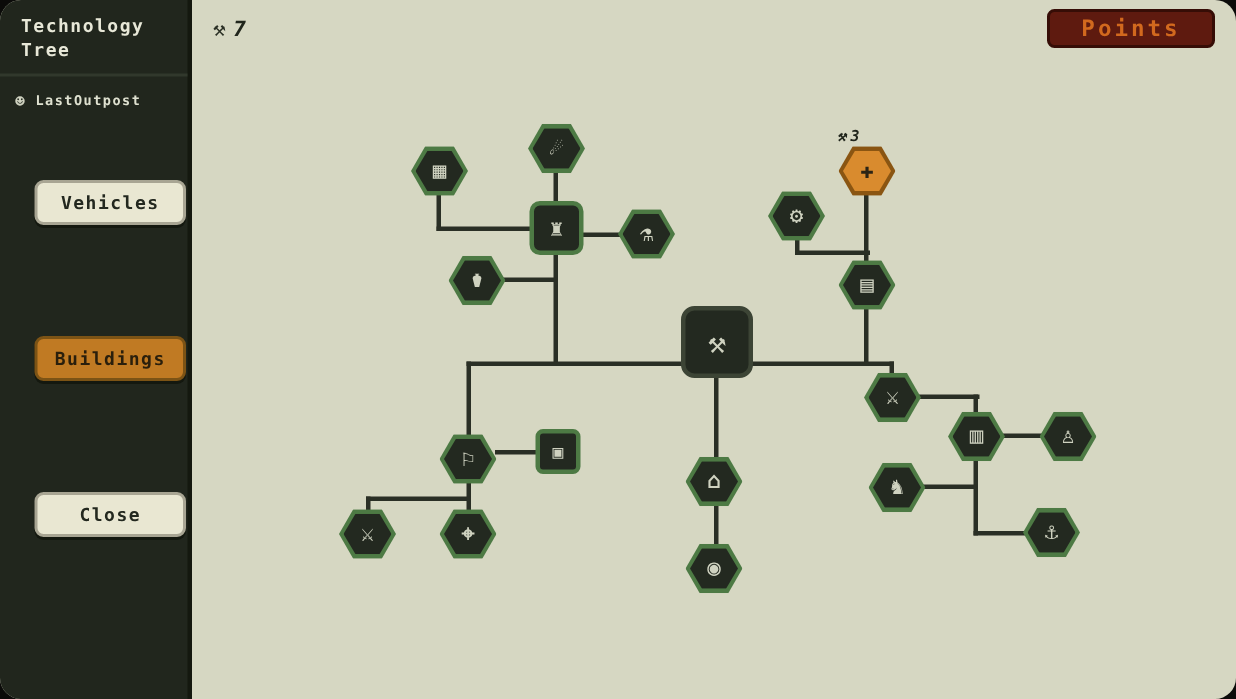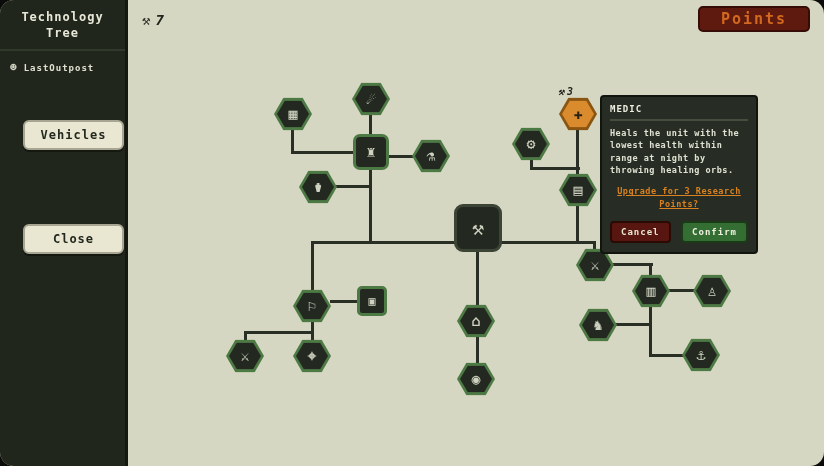--- a/index.html
+++ b/index.html
@@ -1,20 +1,20 @@
 <!DOCTYPE html>
 <html><head>
 <meta charset="utf-8">
 <style>
   html,body{margin:0;padding:0;background:#0b0b09;}
   *{box-sizing:border-box;font-family:"DejaVu Sans Mono", monospace;}
   .app{position:relative;width:824px;height:466px;background:#d6d7c2;border-radius:14px;overflow:hidden;font-weight:bold;}
   
   .sidebar{position:absolute;left:0;top:0;width:128px;height:100%;background:#21261d;border-right:3px solid #14180f;z-index:5;}
-  .sb-title{color:#e8e8d8;font-size:12px;line-height:1.3;text-align:center;padding:10px 14px 8px;letter-spacing:1px;border-bottom:2px solid #31382c;}
+  .sb-title{color:#e8e8d8;font-size:12px;line-height:1.3;padding:10px 14px 8px;letter-spacing:1px;border-bottom:2px solid #31382c;}
   .sb-profile{display:flex;align-items:center;gap:6px;color:#dfe1d0;font-size:9px;padding:10px 10px;letter-spacing:1px;}
   .sb-profile .pic{font-size:11px;color:#cfd2c0;}
   .sb-tabs{position:absolute;left:23px;top:120px;display:flex;flex-direction:column;gap:74px;width:101px;}
   .tab{height:30px;width:101px;background:#e9e7d2;border:2px solid #a9a democratic;border:2px solid #a8a593;border-radius:6px;color:#23281f;font-size:12px;font-weight:bold;letter-spacing:1px;cursor:pointer;box-shadow:0 2px 0 #14180f;}
   .tab.active{background:#c07a23;border-color:#7c5315;color:#2a1f0c;}
   
   .rp-counter{position:absolute;left:142px;top:12px;display:flex;align-items:center;gap:5px;z-index:4;}
   .rp-counter .g{font-size:14px;color:#2a2f24;}
   .rp-counter .n{font-size:14px;font-style:italic;color:#21261c;}
   .close-btn{position:absolute;right:14px;top:6px;width:112px;height:26px;background:#5e1a0f;border:2px solid #360d06;border-radius:5px;color:#d2691e;font-size:15px;font-weight:bold;letter-spacing:2px;cursor:pointer;z-index:6;}
@@ -180,39 +180,31 @@
     </div>
 
   <aside class="sidebar">
     <div class="sb-title">Technology Tree</div>
     <div class="sb-profile">
       <span class="pic">☻</span>
       <span>LastOutpost</span>
     </div>
     <div class="sb-tabs" id="tabs">
         <button class="tab">Vehicles</button>
+        <button class="tab active">Buildings</button>
         <button class="tab">Close</button>
       </div>
   </aside>
 
   <div class="rp-counter">
     <span class="g">⚒</span>
     <span class="n">7</span>
   </div>
 
   <button class="close-btn">Points</button>
 
   <div class="cost-badge" id="cost-badge" style="left: 558px; top: 86px;">
     <span class="g">⚒</span>
     <span>3</span>
   </div>
 
-  <div class="tooltip">
-    <div class="tt-title">MEDIC</div>
-    <div class="tt-desc">Heals the unit with the lowest health within range at night by throwing healing orbs.</div>
-    <span class="tt-link">Upgrade for 3 Research Points?</span>
-    <div class="tt-btns">
-      <button class="tt-cancel">Cancel</button>
-      <button class="tt-confirm">Confirm</button>
-    </div>
-  </div>
 
 </div>
 
 </body></html>

